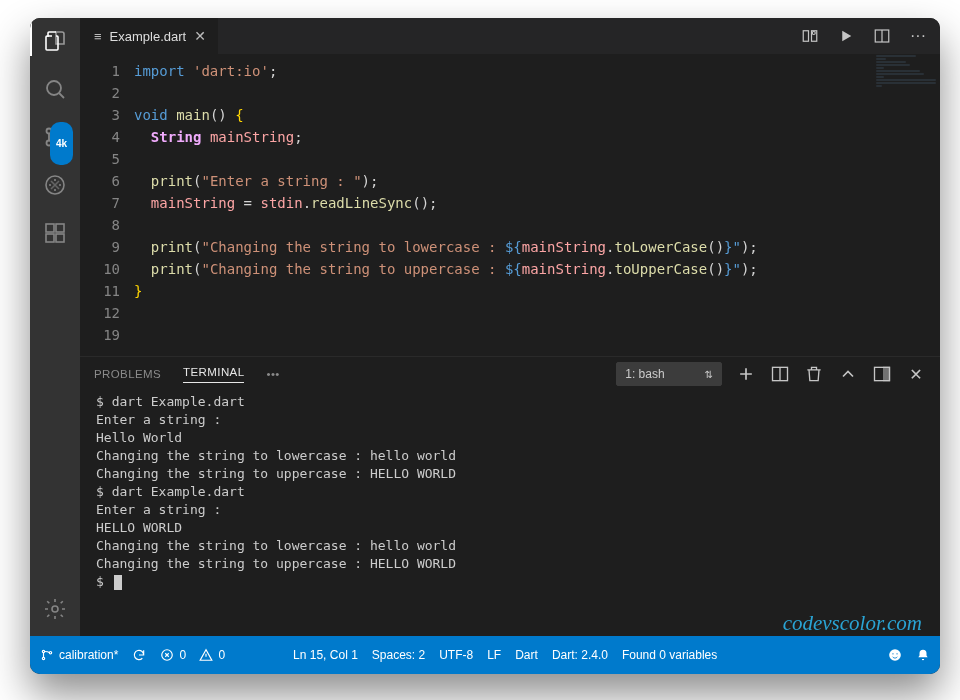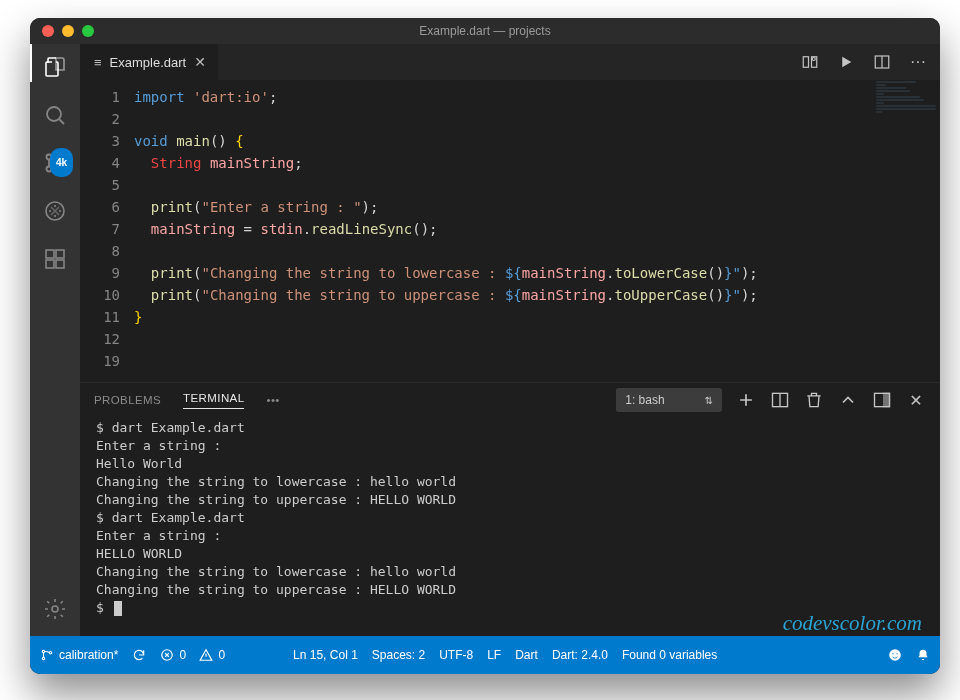--- a/index.html
+++ b/index.html
@@ -8,37 +8,37 @@
   .traffic{display:flex;gap:8px;margin-left:12px;}
   .dot{width:12px;height:12px;border-radius:50%;}
   .dot.red{background:#ff5f57;} .dot.yellow{background:#febc2e;} .dot.green{background:#28c840;}
   .title-text{position:absolute;left:0;right:0;text-align:center;color:#9a9a9a;font-size:12px;pointer-events:none;}
   .body{flex:1;display:flex;min-height:0;}
   .activity{width:50px;background:#333333;display:flex;flex-direction:column;align-items:center;padding-top:10px;gap:22px;position:relative;}
   .act-item{width:26px;height:26px;display:flex;align-items:center;justify-content:center;color:#858585;cursor:pointer;position:relative;}
   .act-item.active{color:#fff;}
   .act-item svg{width:24px;height:24px;}
   .act-bar{position:absolute;left:0;top:0;width:2px;height:38px;background:#fff;}
-  .badge{position:absolute;left:8px;top:-2px;background:#007acc;color:#fff;font-size:10px;border-radius:10px;padding:9px 6px;font-weight:600;}
+  .badge{position:absolute;left:8px;top:-2px;background:#007acc;color:#fff;font-size:10px;border-radius:10px;padding:16px 6px;font-weight:600;}
   .activity .bottom{margin-top:auto;margin-bottom:14px;}
   .main{flex:1;display:flex;flex-direction:column;min-width:0;}
   .tabbar{height:36px;background:#252526;display:flex;align-items:center;}
   .tab{height:36px;background:#1e1e1e;display:flex;align-items:center;gap:8px;padding:0 12px 0 14px;color:#ddd;font-size:13px;}
   .tab .menu-icn{color:#bbb;}
   .tab .close{color:#bbb;font-size:14px;}
   .tab-actions{margin-left:auto;display:flex;align-items:center;gap:16px;padding-right:12px;color:#c5c5c5;}
   .tab-actions svg{width:18px;height:18px;}
   .icnbtn{width:20px;height:20px;display:flex;align-items:center;justify-content:center;color:#c5c5c5;cursor:pointer;}
   .editor{flex:0 0 auto;height:302px;display:flex;background:#1e1e1e;font-family:Menlo,Consolas,monospace;font-size:14px;line-height:22px;position:relative;overflow:hidden;}
   .gutter{width:54px;text-align:right;color:#858585;padding-top:6px;}
   .gutter div{padding-right:14px;}
   .code{flex:1;padding-top:6px;color:#d4d4d4;white-space:pre;}
   .minimap{width:70px;background:#1e1e1e;}
   .mm-line{height:2px;margin:1px 6px;border-radius:1px;background:#3a4a5a;opacity:.4;}
-  .t-kw{color:#569cd6;} .t-str{color:#ce9178;} .t-type{color:#ef4444;} .t-id{color:#fca5a5;} .t-fn{color:#dcdcaa;}
+  .t-kw{color:#569cd6;} .t-str{color:#ce9178;} .t-type{color:#f0abfc;font-weight:bold;} .t-id{color:#fca5a5;} .t-fn{color:#dcdcaa;}
   .t-punc{color:#d4d4d4;} .t-brk{color:#ffd602;}
   .panel{flex:1 1 auto;background:#1e1e1e;display:flex;flex-direction:column;min-height:0;border-top:1px solid #2a2a2a;}
   .panel-tabs{height:34px;display:flex;align-items:center;padding:0 14px;gap:22px;}
   .ptab{color:#8a8a8a;font-size:11.5px;letter-spacing:.4px;cursor:pointer;}
   .ptab.active{color:#e7e7e7;border-bottom:1px solid #e7e7e7;padding-bottom:4px;}
   .panel-right{margin-left:auto;display:flex;align-items:center;gap:14px;color:#c5c5c5;}
   .term-select{background:#3c3c3c;border:1px solid #3c3c3c;color:#ccc;font-size:12px;height:22px;display:flex;align-items:center;padding:0 8px;gap:40px;border-radius:2px;}
   .term{flex:1;overflow:hidden;padding:2px 16px 6px;font-family:Menlo,Consolas,monospace;font-size:13px;line-height:18px;color:#ccc;white-space:pre;position:relative;}
   .cursor{display:inline-block;width:8px;height:15px;background:#ccc;vertical-align:middle;margin-left:2px;}
   .watermark{position:absolute;right:18px;bottom:4px;color:#2aa4d4;font-family:"Comic Sans MS",cursive;font-size:21px;font-style:italic;}
@@ -46,28 +46,20 @@
   .status .grp{display:inline-flex;align-items:center;gap:5px;}
   .status .r{margin-left:auto;display:flex;align-items:center;gap:14px;}
   .status svg{width:14px;height:14px;}
   .sicn{display:inline-flex;}
 </style>
 </head>
 <body>
 
 <div class="window">
 
-  <div class="titlebar">
-    <div class="traffic">
-      <div class="dot red"></div>
-      <div class="dot yellow"></div>
-      <div class="dot green"></div>
-    </div>
-    <div class="title-text">Example.dart — projects</div>
-  </div>
 
   <div class="body">
 
     <div class="activity">
       <div class="act-bar"></div>
       <div class="act-item active">
         <svg viewBox="0 0 24 24" fill="none" stroke="currentColor" stroke-width="1.6">
             <path d="M13 3H6a1 1 0 0 0-1 1v4"></path>
             <path d="M9 7H4a1 1 0 0 0-1 1v12a1 1 0 0 0 1 1h10a1 1 0 0 0 1-1V8a1 1 0 0 0-1-1h-1"></path>
             <path d="M19 3h-6v12h8V5a2 2 0 0 0-2-2z" opacity=".5"></path>

